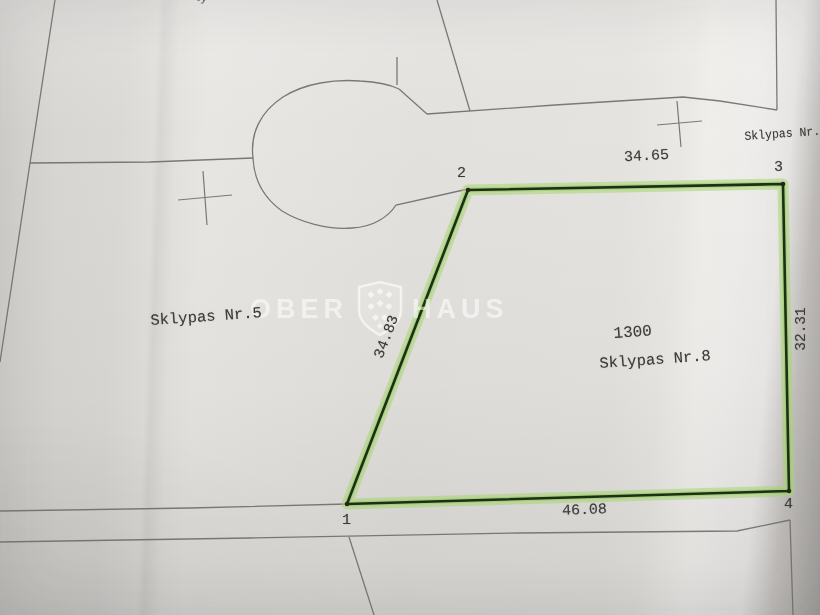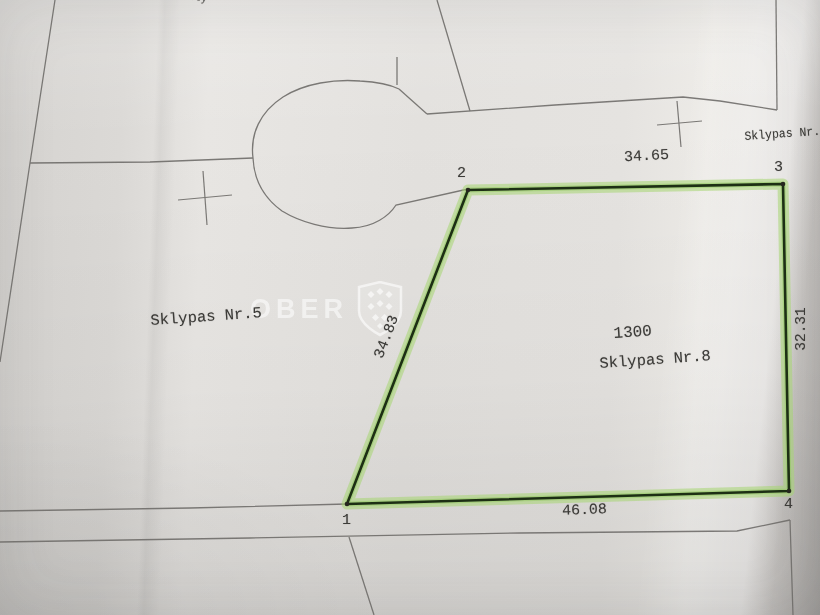--- a/index.html
+++ b/index.html
@@ -87,20 +87,21 @@
         <path d="M23 7 l3.5 3.5 l-3.5 3.5 l-3.5 -3.5 Z"></path>
         <path d="M32 10 l3.5 3.5 l-3.5 3.5 l-3.5 -3.5 Z"></path>
         <path d="M14 22 l3.5 3.5 l-3.5 3.5 l-3.5 -3.5 Z"></path>
         <path d="M23 19 l3.5 3.5 l-3.5 3.5 l-3.5 -3.5 Z"></path>
         <path d="M32 22 l3.5 3.5 l-3.5 3.5 l-3.5 -3.5 Z"></path>
         <path d="M18.5 33 l3.5 3.5 l-3.5 3.5 l-3.5 -3.5 Z"></path>
         <path d="M27.5 33 l3.5 3.5 l-3.5 3.5 l-3.5 -3.5 Z"></path>
         <path d="M23 42 l3 3 l-3 3 l-3 -3 Z"></path>
       </g>
     </svg>
+    <span>HAUS</span>
   </div>
 
   <div class="lbl" style="left:181px;top:-8px;font-size:11px;transform:rotate(8deg);opacity:.75">Skly</div>
 
   <div class="lbl" style="left:744px;top:131px;font-size:12.5px;transform:rotate(-4deg) scaleX(.92);transform-origin:left top">Sklypas Nr.</div>
 
   <div class="lbl" style="left:624px;top:149px;font-size:15px;transform:rotate(-3deg)">34.65</div>
 
   <div class="lbl" style="left:457px;top:166px;font-size:15px">2</div>
 

